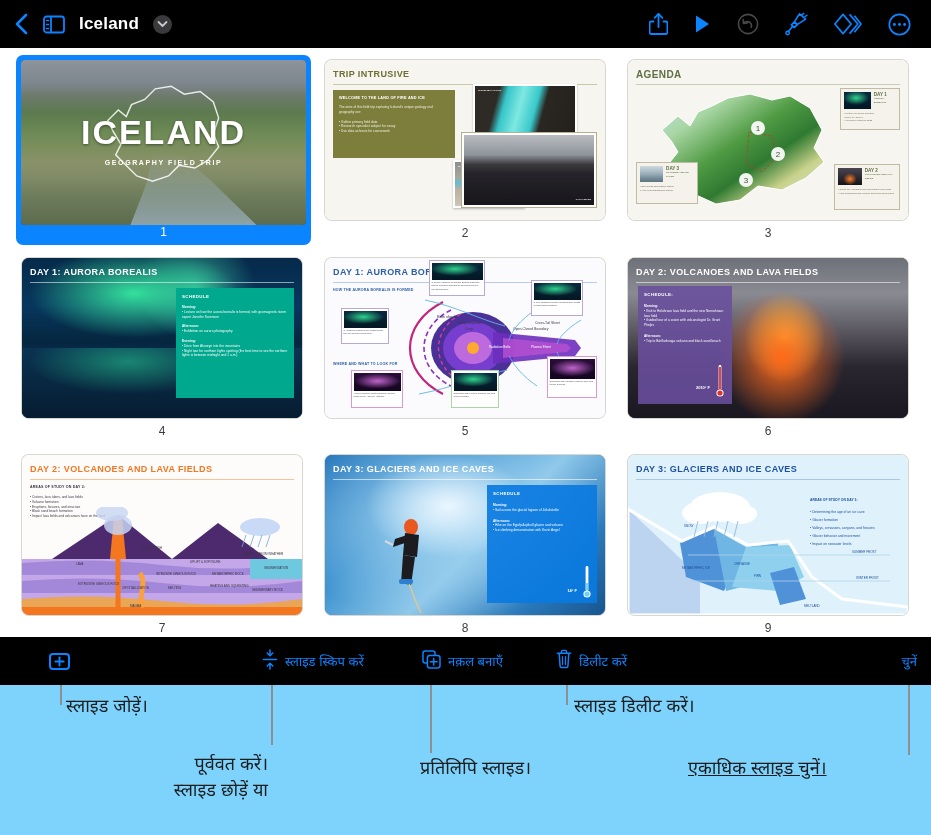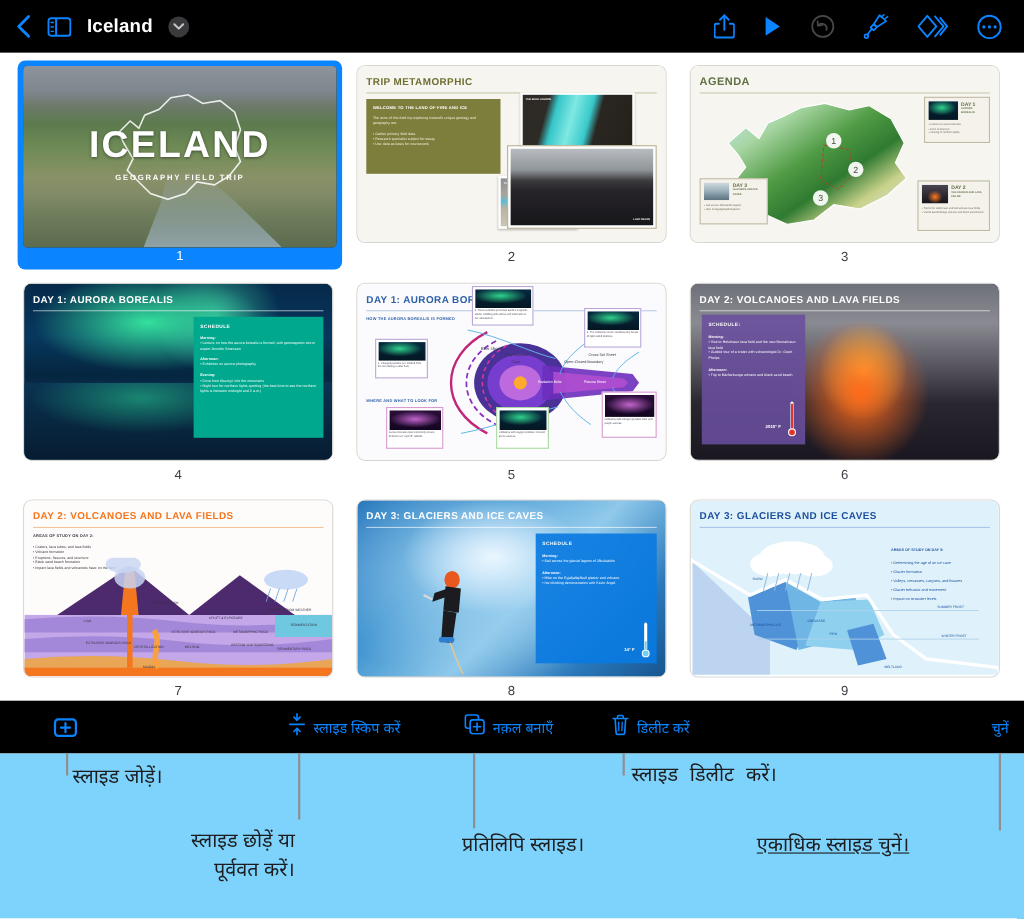--- a/index.html
+++ b/index.html
@@ -238,21 +238,21 @@
           <div style="position:absolute;left:0;right:0;top:32%;text-align:center;color:#fff;font-size:34px;font-weight:bold;letter-spacing:2px;text-shadow:0 1px 3px rgba(0,0,0,.45);">ICELAND</div>
           <div style="position:absolute;left:0;right:0;top:60%;text-align:center;color:#fff;font-size:7px;font-weight:bold;letter-spacing:1.6px;">GEOGRAPHY FIELD TRIP</div>
         </div>
       </div>
       <div class="slide-num sel" style="top:170px;">1</div>
     </div>
 
     <div class="cell" style="left:325px;top:12px;width:280px;height:185px;">
       <div class="thumb-wrap" style="left:0;top:0;width:280px;height:160px;box-shadow:0 0 0 1px #d8d6d0;">
         <div class="slide">
-          <div class="sl-title" style="left:8px;top:9px;color:#6e6f33;font-size:9px;">TRIP METAMORPHIC</div>
+          <div class="sl-title" style="left:8px;top:9px;color:#6e6f33;font-size:9px;">TRIP INTRUSIVE</div>
           <div class="sl-rule" style="left:8px;top:24px;width:264px;background:#c9c8a8;"></div>
 
           <div style="position:absolute;left:8px;top:30px;width:122px;height:68px;background:#7d7e3c;padding:6px;">
             <div style="color:#fff;font-weight:bold;font-size:3.8px;letter-spacing:.2px;">WELCOME TO THE LAND OF FIRE AND ICE</div>
             <div class="micro" style="color:#f0efdd;margin-top:5px;">The aims of this field trip exploring Iceland's unique geology and geography are:</div>
             <div class="micro" style="color:#f0efdd;margin-top:5px;">• <span>Gather primary field data</span></div>
             <div class="micro" style="color:#f0efdd;">• <span>Research specialist subject for essay</span></div>
             <div class="micro" style="color:#f0efdd;">• <span>Use data as basis for coursework</span></div>
           </div>
 
@@ -681,22 +681,22 @@
 
     <div class="leader" style="left:60px;top:0;height:20px;"></div>
     <div class="leader" style="left:271px;top:0;height:60px;"></div>
     <div class="leader" style="left:430px;top:0;height:68px;"></div>
     <div class="leader" style="left:566px;top:0;height:20px;"></div>
     <div class="leader" style="left:908px;top:0;height:70px;"></div>
 
     <div class="callout" style="left:66px;top:10px;">स्लाइड जोड़ें।</div>
 
     <div class="callout" style="left:108px;top:66px;width:160px;text-align:right;line-height:1.45;">
+      <div>पूर्ववत करें।</div>
       <div>स्लाइड छोड़ें या</div>
-      <div>पूर्ववत करें।</div>
     </div>
 
     <div class="callout" style="left:420px;top:72px;">प्रतिलिपि स्लाइड।</div>
-    <div class="callout" style="left:574px;top:10px;font-family:Liberation Mono, monospace;">स्लाइड डिलीट करें।</div>
+    <div class="callout" style="left:574px;top:10px;">स्लाइड डिलीट करें।</div>
     <div class="callout" style="left:688px;top:72px;text-decoration:underline;">एकाधिक स्लाइड चुनें।</div>
   </div>
 
 </div>
 
 </body></html>

